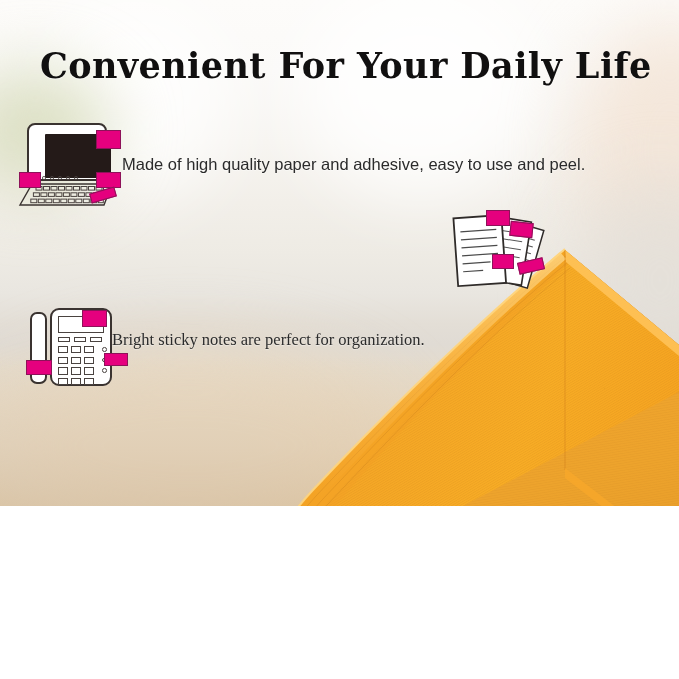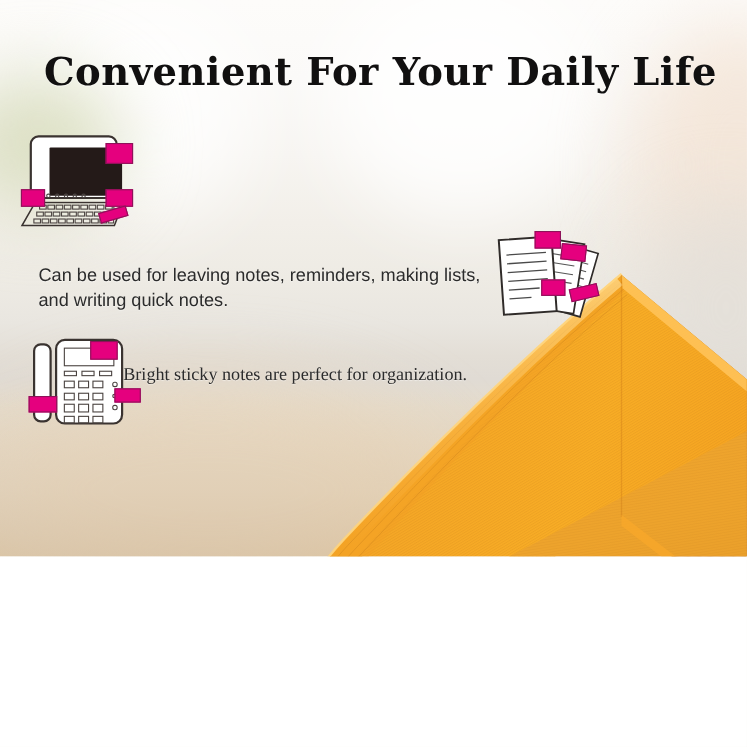--- a/index.html
+++ b/index.html
@@ -305,22 +305,22 @@
         </g>
       </svg>
     </div>
 
     <div class="tab" style="left:78px;top:10px;width:25px;height:19px;"></div>
     <div class="tab" style="left:78px;top:52px;width:25px;height:16px;"></div>
     <div class="tab" style="left:1px;top:52px;width:22px;height:16px;"></div>
     <div class="tab" style="left:72px;top:70px;width:26px;height:10px;transform:rotate(-16deg);"></div>
   </div>
 
-
-  <div class="feature" id="feat-2">Can be used for leaving notes, reminders, making lists, and writing quick notes.</div>
+  <div class="feature" id="feat-1">Made of high quality paper and adhesive, easy to use and peel.</div>
+
 
   <div id="papers">
     <svg width="112" height="96" viewBox="0 0 112 96" xmlns="http://www.w3.org/2000/svg">
 
       <g transform="rotate(16 62 48)">
         <rect x="46" y="16" width="42" height="60" fill="#ffffff" stroke="#2f2b29" stroke-width="1.5"></rect>
         <g stroke="#555" stroke-width="1">
           <line x1="52" y1="28" x2="82" y2="28"></line>
           <line x1="52" y1="35" x2="82" y2="35"></line>
           <line x1="52" y1="42" x2="82" y2="42"></line>

